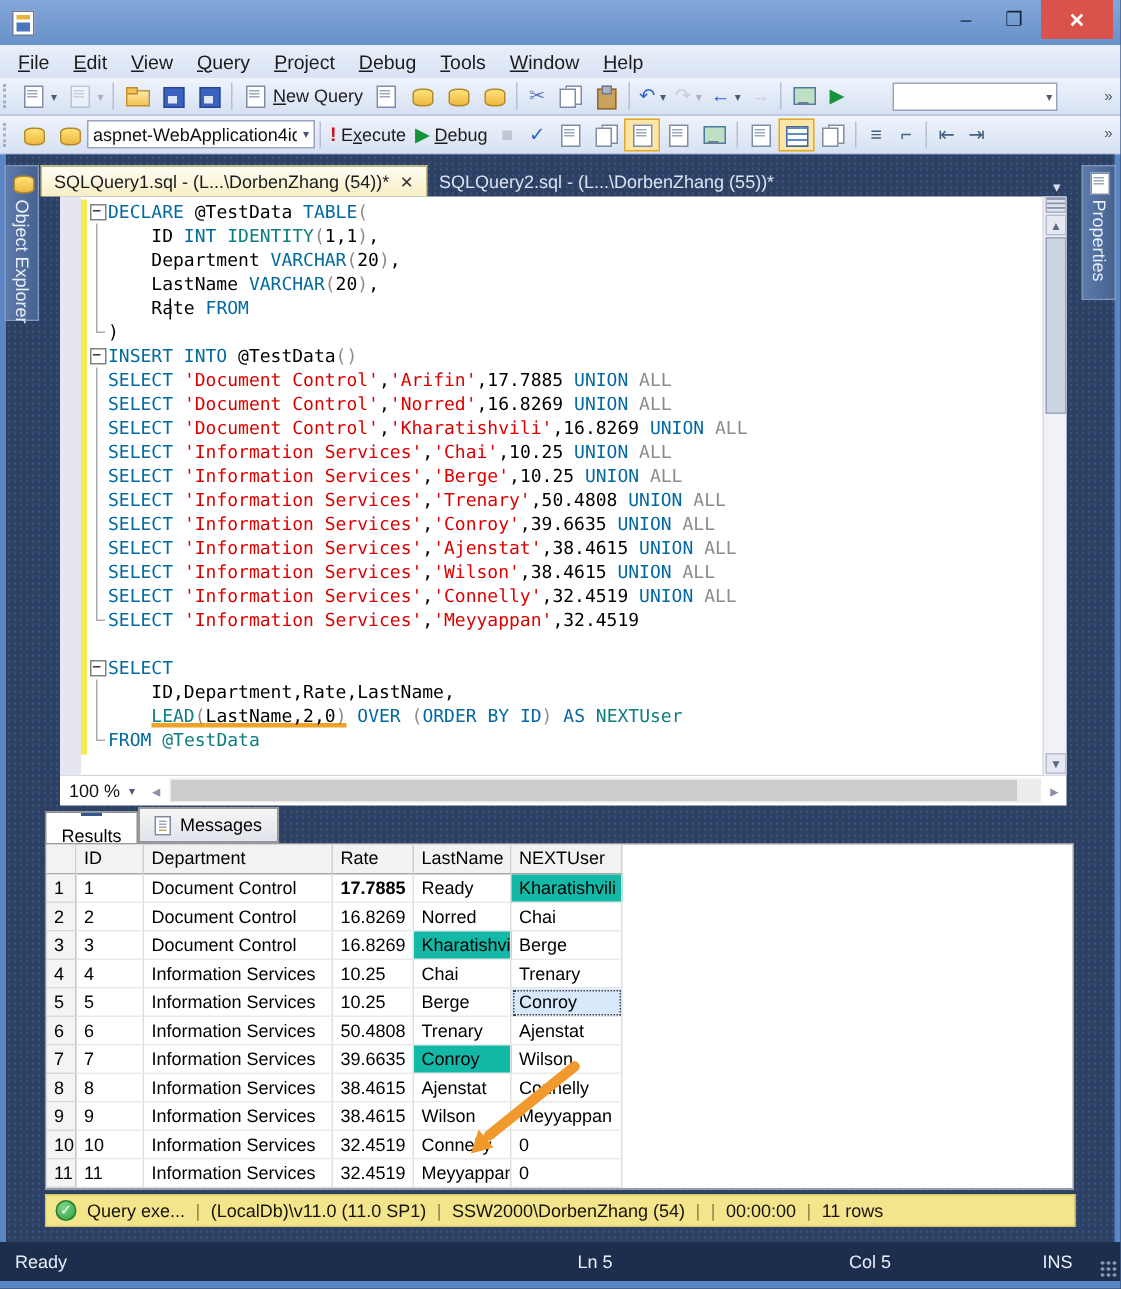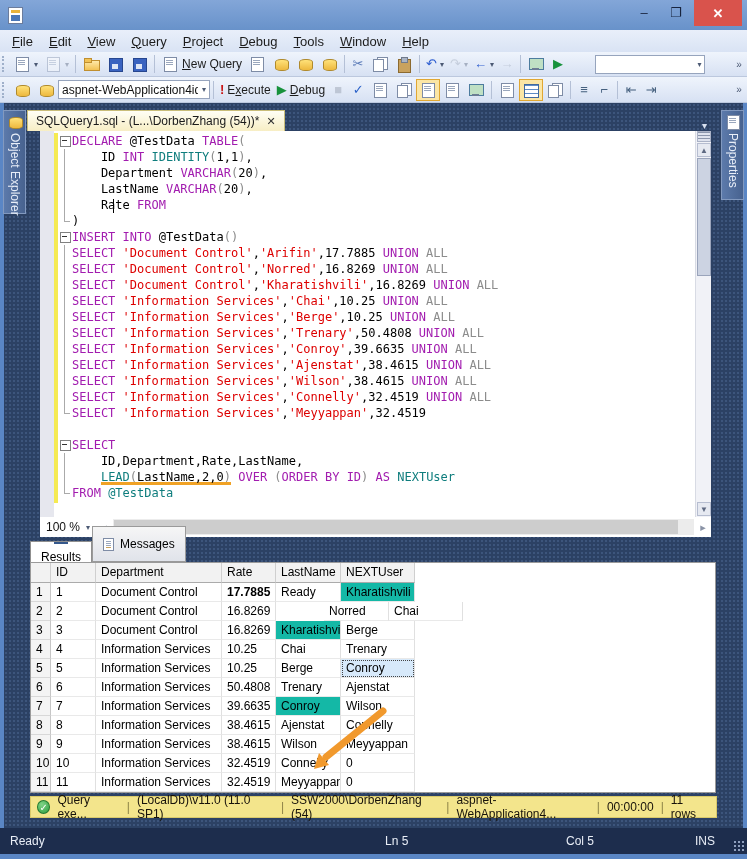--- a/index.html
+++ b/index.html
@@ -103,21 +103,21 @@
   .code-area { position:absolute; left:18px; top:2px; right:16px; }
   .cl { display:flex; height:16px; line-height:16px; white-space:pre;
     font-family:"DejaVu Sans Mono",monospace; font-size:12px; }
   .gut { position:relative; flex:0 0 14px; }
   .gut[data-g="box"]::before { content:""; position:absolute; left:2px; top:3px; width:9px; height:9px;
     background:#fff; border:1px solid #808080; }
   .gut[data-g="box"]::after { content:""; position:absolute; left:4px; top:7px; width:5px; height:1px; background:#333; }
   .gut[data-g="v"]::before { content:""; position:absolute; left:6px; top:0; width:1px; height:16px; background:#aaa; }
   .gut[data-g="e"]::before { content:""; position:absolute; left:6px; top:0; width:1px; height:9px; background:#aaa; }
   .gut[data-g="e"]::after { content:""; position:absolute; left:6px; top:8px; width:6px; height:1px; background:#aaa; }
-  .c-k { color:#a21caf; } .c-t { color:#0e7d7d; } .c-s { color:#dd0000; }
+  .c-k { color:#0369a1; } .c-t { color:#0e7d7d; } .c-s { color:#dd0000; }
   .c-g { color:#8c8c8c; } .c-n { color:#000; }
   .c-ul { border-bottom:3px solid #f0a225; }
   .caret-mark { position:absolute; left:73px; top:68px; width:1px; height:14px; background:#000; }
 
   
   .vscroll { position:absolute; right:0; top:0; width:16px; height:386px; background:#f1f2f7; border-left:1px solid #d8dbe4; }
   .vs-split { position:absolute; left:1px; top:0; width:14px; height:11px; background:#dfe3ee; border:1px solid #aab2c6;
     background-image:linear-gradient(#8c96ac 1px, transparent 1px); background-size:100% 3px; background-position:0 3px; }
   .vs-btn { position:absolute; left:1px; width:14px; height:14px; color:#5e6982; font-size:8px;
     display:flex; align-items:center; justify-content:center; background:#e6e9f1; border:1px solid #b6bdd0; }
@@ -129,21 +129,21 @@
   .zoom-ctl { display:flex; align-items:center; gap:6px; padding:0 6px; color:#111; }
   .hs-btn { width:16px; height:16px; display:flex; align-items:center; justify-content:center;
     color:#8a93a6; font-size:11px; }
   .hs-track { flex:1; height:16px; background:#ececec; position:relative; margin:0 1px; }
   .hs-thumb { position:absolute; left:1px; top:1px; height:14px; width:97%; background:#cdcdcd; }
 
   
   .restabs { left:30px; top:540px; height:22px; display:flex; align-items:flex-end; font-size:12px; }
   .rtab { display:flex; align-items:center; gap:6px; padding:0 10px; height:21px; }
   .rtab.active { background:#fff; border:1px solid #8f8f8f; border-bottom:none;flex-direction:column; }
-  .rtab.inactive { background:linear-gradient(#f6f6f6,#e0e3ea); border:1px solid #9a9a9a; height:36px; }
+  .rtab.inactive { background:linear-gradient(#f6f6f6,#e0e3ea); border:1px solid #9a9a9a; height:24px; }
   .ic-results { width:14px; height:12px;
     background:repeating-linear-gradient(0deg,#fff 0 2px,#4a77b8 2px 3px),
                repeating-linear-gradient(90deg,rgba(255,255,255,0) 0 3px,#4a77b8 3px 4px);
     border:1px solid #35588c; }
   .ic-messages { width:11px; height:13px; background:#fff; border:1px solid #7e8ca6; position:relative; }
   .ic-messages::before { content:""; position:absolute; left:2px; top:2px; width:5px; height:1px;
     background:#9aa7bd; box-shadow:0 2px 0 #9aa7bd, 0 4px 0 #9aa7bd, 0 6px 0 #c9a25e; }
 
   .gridpanel { left:30px; top:562px; width:686px; height:231px; background:#fff; border:1px solid #9a9a9a; overflow:hidden; }
   .grow { display:flex; height:19px; }
@@ -345,20 +345,23 @@
 </div>
 <div class="vtab vtab-right">
   <span class="ig fam-page"></span>
   <span class="vtxt">Properties</span>
 </div>
 
 <div class="abs tabstrip">
   <div class="doctab active">
     <span>SQLQuery1.sql - (L...\DorbenZhang (54))*</span>
     <span class="tab-close">✕</span>
+  </div>
+  <div class="doctab inactive">
+    <span>SQLQuery2.sql - (L...\DorbenZhang (55))*</span>
   </div>
   <span class="strip-caret">▾</span>
 </div>
 
 <div class="abs editor">
   <div class="sel-margin"></div>
   <div class="chg-bar"></div>
   <div class="code-area" id="code-area">
       <div class="cl"><span class="gut" data-g="box"></span><span class="c-k">DECLARE</span><span class="c-n"> @TestData </span><span class="c-k">TABLE</span><span class="c-g">(</span></div>
       <div class="cl"><span class="gut" data-g="v"></span><span class="c-n">    ID </span><span class="c-k">INT</span><span class="c-n"> </span><span class="c-t">IDENTITY</span><span class="c-g">(</span><span class="c-n">1,1</span><span class="c-g">)</span><span class="c-n">,</span></div>
@@ -432,21 +435,21 @@
         <div class="gcell" style="width: 126px; flex: 0 0 126px;">Document Control</div>
         <div class="gcell" style="width: 54px; flex: 0 0 54px; font-weight: bold;">17.7885</div>
         <div class="gcell" style="width: 65px; flex: 0 0 65px;">Ready</div>
         <div class="gcell hl" style="width: 74px; flex: 0 0 74px;">Kharatishvili</div>
       </div>
       <div class="grow">
         <div class="gcell rowhdr" style="width: 20px; flex: 0 0 20px;">2</div>
         <div class="gcell" style="width: 45px; flex: 0 0 45px;">2</div>
         <div class="gcell" style="width: 126px; flex: 0 0 126px;">Document Control</div>
         <div class="gcell" style="width: 54px; flex: 0 0 54px;">16.8269</div>
-        <div class="gcell" style="width: 65px; flex: 0 0 65px; margin-left: 48px;">Norred</div>
+        <div class="gcell" style="width: 65px; flex: 0 0 65px;">Norred</div>
         <div class="gcell" style="width: 74px; flex: 0 0 74px;">Chai</div>
       </div>
       <div class="grow">
         <div class="gcell rowhdr" style="width: 20px; flex: 0 0 20px;">3</div>
         <div class="gcell" style="width: 45px; flex: 0 0 45px;">3</div>
         <div class="gcell" style="width: 126px; flex: 0 0 126px;">Document Control</div>
         <div class="gcell" style="width: 54px; flex: 0 0 54px;">16.8269</div>
         <div class="gcell hl" style="width: 65px; flex: 0 0 65px;">Kharatishvili</div>
         <div class="gcell" style="width: 74px; flex: 0 0 74px;">Berge</div>
       </div>
@@ -522,21 +525,20 @@
 </div>
 
 <div class="abs stripbar" id="stripbar">
     <span class="ok-icon">✓</span>
     <span>Query exe...</span>
     <span class="strip-sep">|</span>
     <span>(LocalDb)\v11.0 (11.0 SP1)</span>
     <span class="strip-sep">|</span>
     <span>SSW2000\DorbenZhang (54)</span>
     <span class="strip-sep">|</span>
-    <span>aspnet-WebApplication4...</span>
     <span class="strip-sep">|</span>
     <span>00:00:00</span>
     <span class="strip-sep">|</span>
     <span>11 rows</span>
   </div>
 
 <div class="abs statusbar">
   <span class="sb-item sb-ready">Ready</span>
   <span class="sb-item sb-ln">Ln 5</span>
   <span class="sb-item sb-col">Col 5</span>

